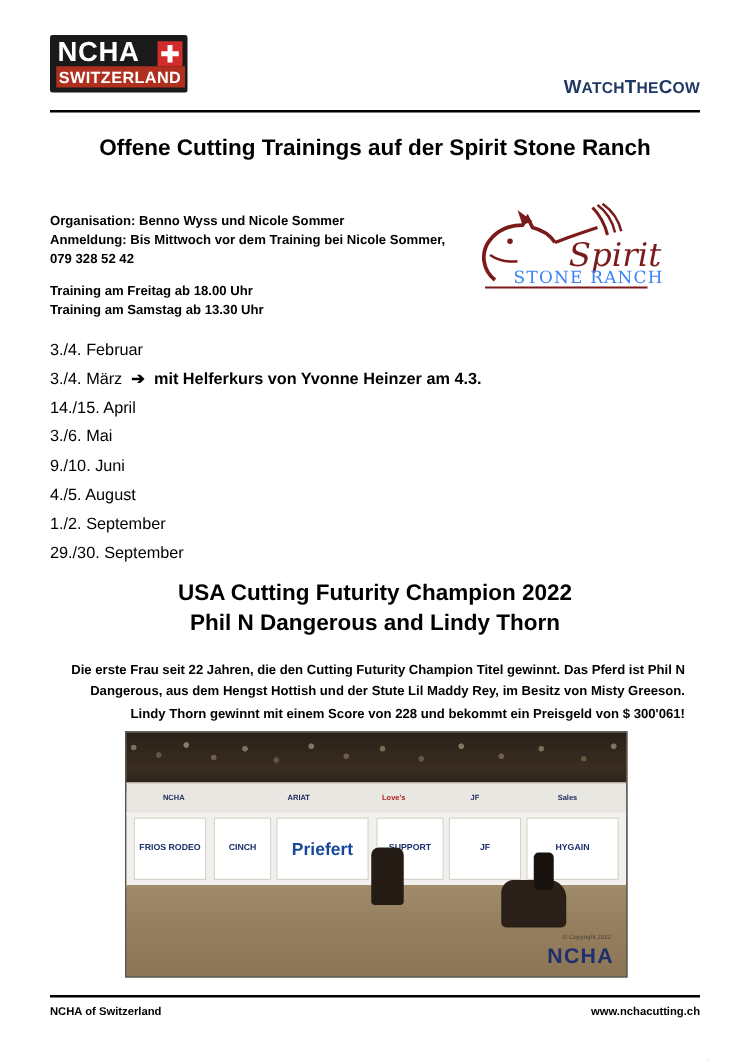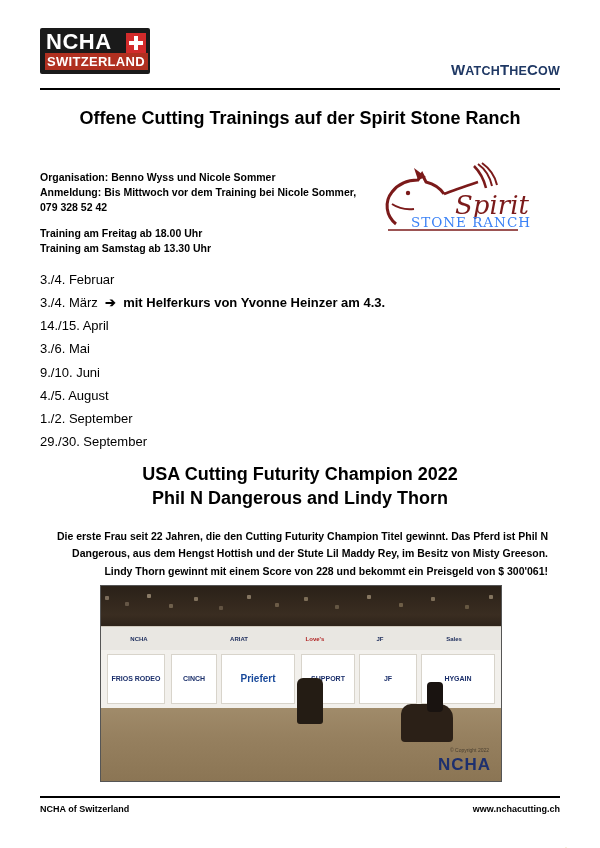--- a/index.html
+++ b/index.html
@@ -470,21 +470,21 @@
     <div class="banner-row">
       <div class="seg" style="left:8px;width:60px;">NCHA</div>
       <div class="seg" style="left:110px;width:56px;">ARIAT</div>
       <div class="seg" style="left:186px;width:56px;color:#b02020;">Love's</div>
       <div class="seg" style="left:256px;width:46px;">JF</div>
       <div class="seg" style="left:318px;width:70px;">Sales</div>
     </div>
     <div class="wall">
       <div class="panel" style="left:6px;width:56px;">FRIOS RODEO</div>
       <div class="panel" style="left:70px;width:44px;">CINCH</div>
-      <div class="panel" style="left:120px;width:72px;color:#17489a;font-size:10px;">Priefert</div>
+      <div class="panel" style="left:120px;width:72px;color:#17489a;font-size:14px;">Priefert</div>
       <div class="panel" style="left:200px;width:52px;">SUPPORT</div>
       <div class="panel" style="left:258px;width:56px;">JF</div>
       <div class="panel" style="left:320px;width:72px;">HYGAIN</div>
     </div>
     <div class="dirt"></div>
     <div class="horse-a"></div>
     <div class="horse-b"></div>
     <div class="rider-b"></div>
     <div class="copyright">© Copyright 2022</div>
     <div class="ncha-badge">NCHA</div>

